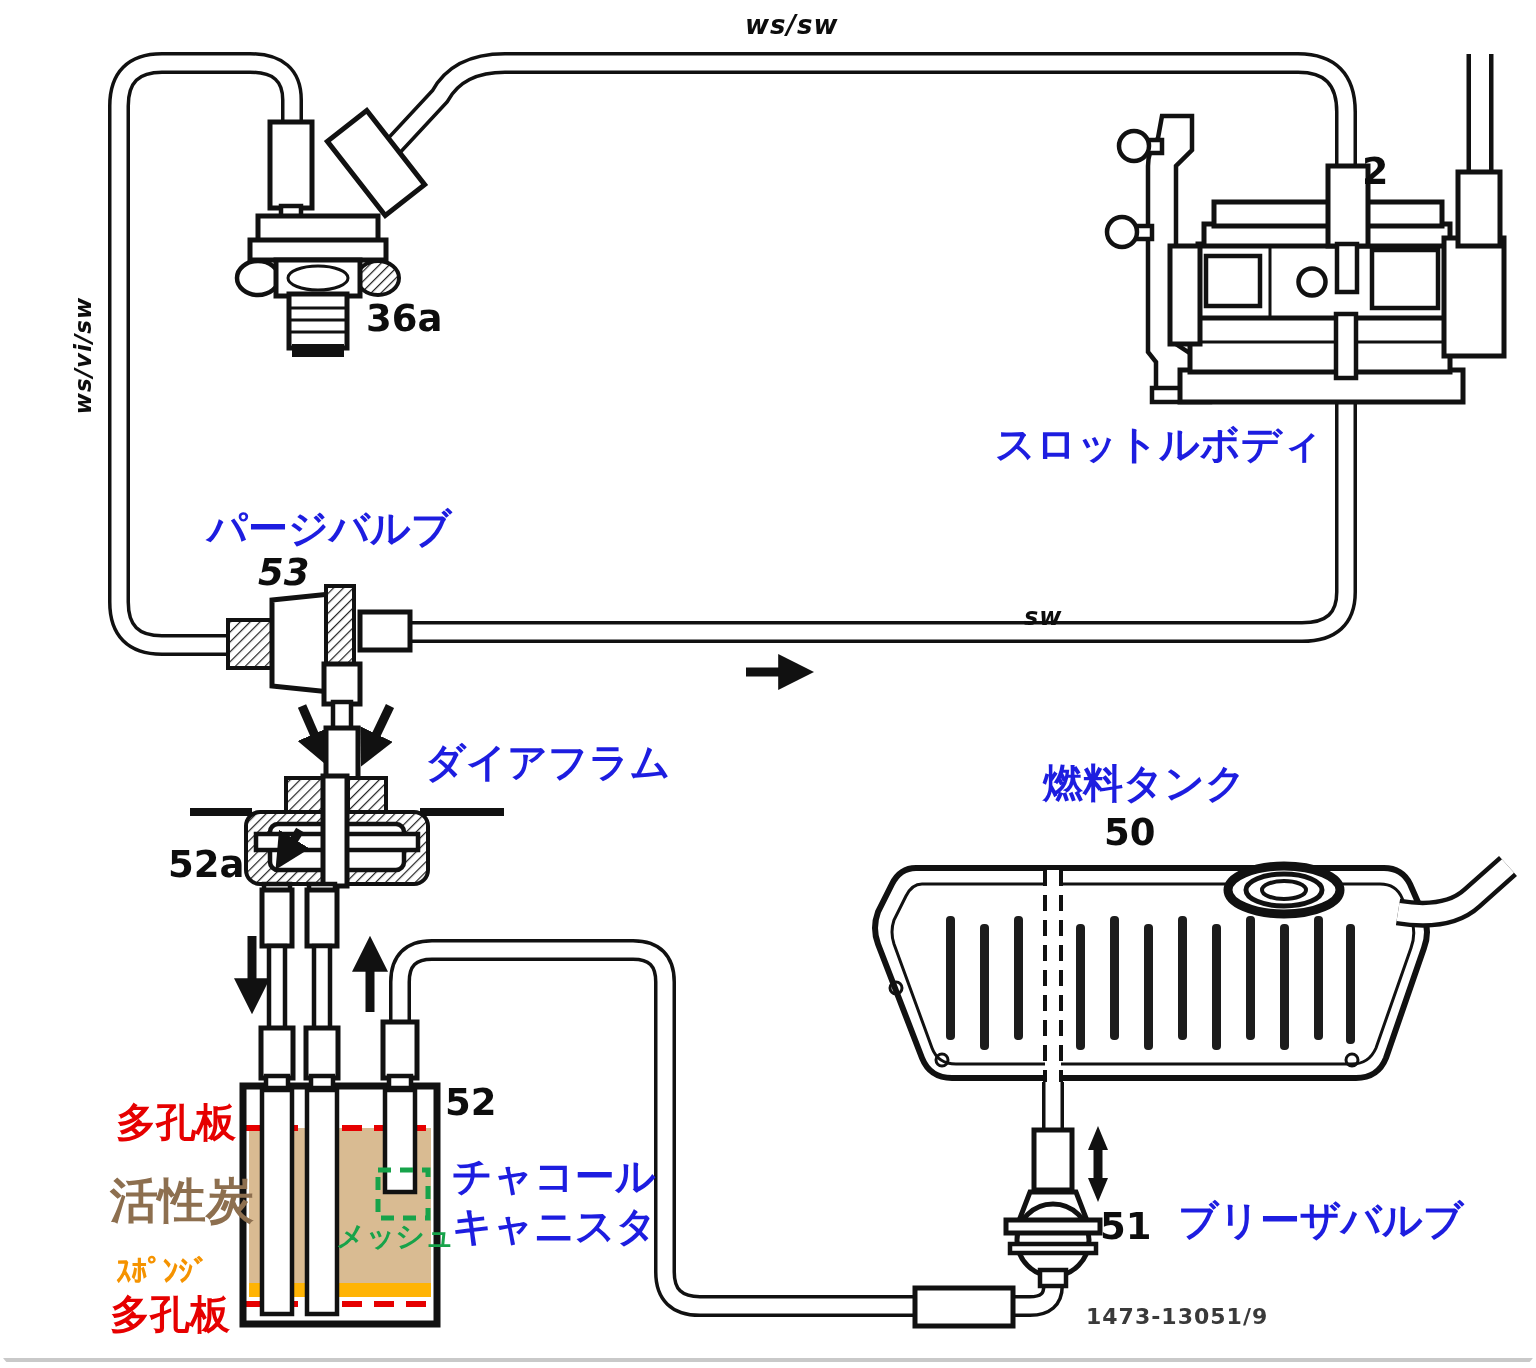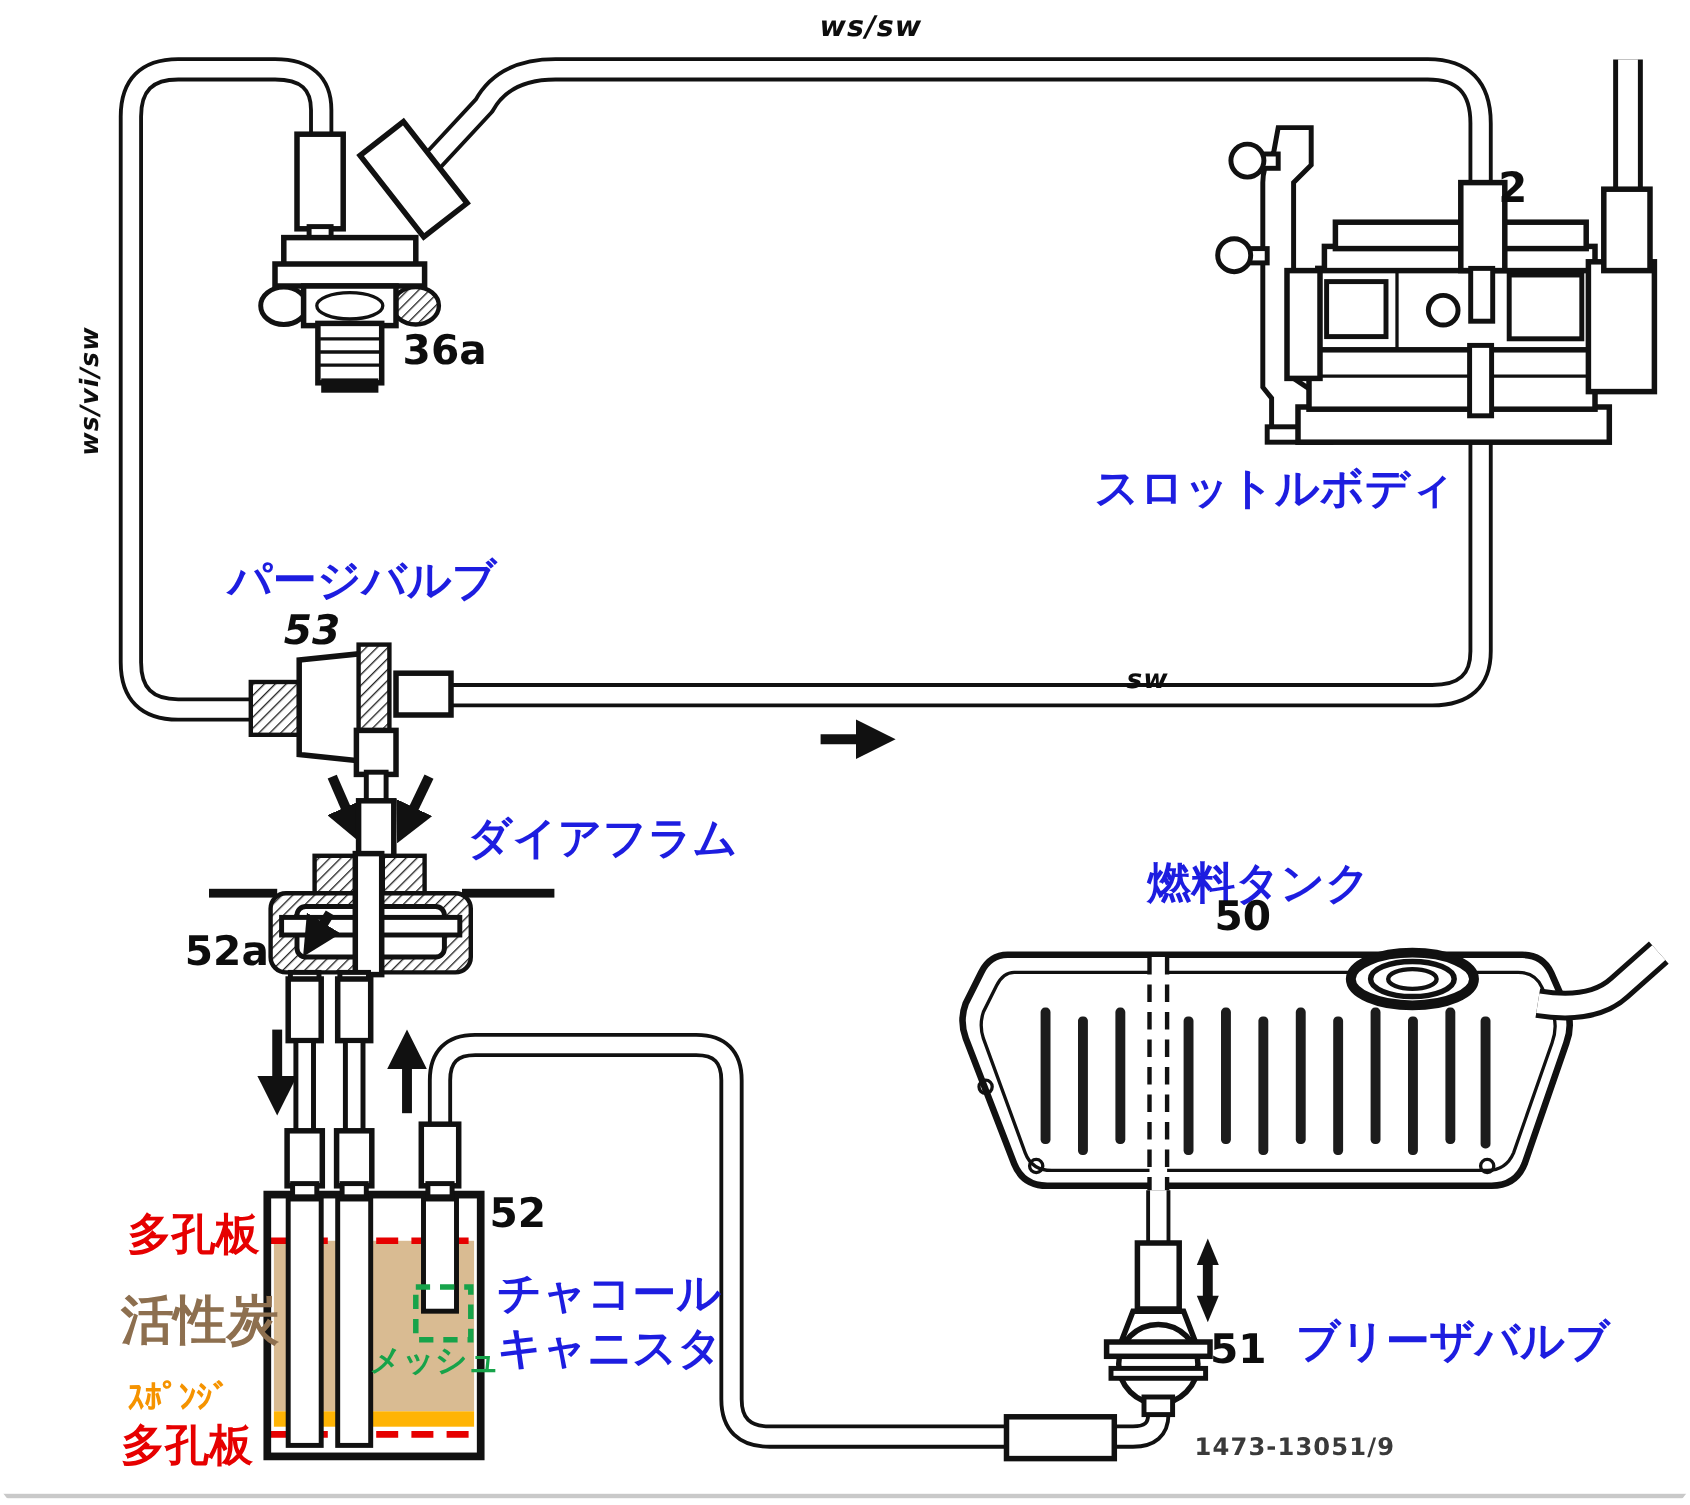--- a/index.html
+++ b/index.html
@@ -225,21 +225,21 @@
 
 <div class="lbl num" style="left:1362px;top:152px;font-size:38px;">2</div>
 <div class="lbl blue" style="left:995px;top:424px;">スロットルボディ</div>
 
 <div class="lbl blue" style="left:207px;top:508px;">パージバルブ</div>
 <div class="lbl num" style="left:258px;top:554px;font-style:italic;">53</div>
 
 <div class="lbl blue" style="left:425px;top:742px;">ダイアフラム</div>
 <div class="lbl num" style="left:168px;top:846px;text-align:right;">52a</div>
 
-<div class="lbl blue" style="left:1043px;top:763px;margin-top:20px;">燃料タンク</div>
+<div class="lbl blue" style="left:1043px;top:763px;">燃料タンク</div>
 <div class="lbl num" style="left:1104px;top:814px;">50</div>
 
 <div class="lbl num" style="left:445px;top:1084px;">52</div>
 <div class="lbl blue" style="left:452px;top:1156px;">チャコール</div>
 <div class="lbl blue" style="left:452px;top:1206px;">キャニスタ</div>
 
 <div class="lbl green" style="left:336px;top:1222px;">メッシュ</div>
 <div class="lbl red" style="left:116px;top:1102px;">多孔板</div>
 <div class="lbl brown" style="left:110px;top:1180px;">活性炭</div>
 <div class="lbl orange" style="left:116px;top:1256px;">ｽﾎﾟﾝｼﾞ</div>

